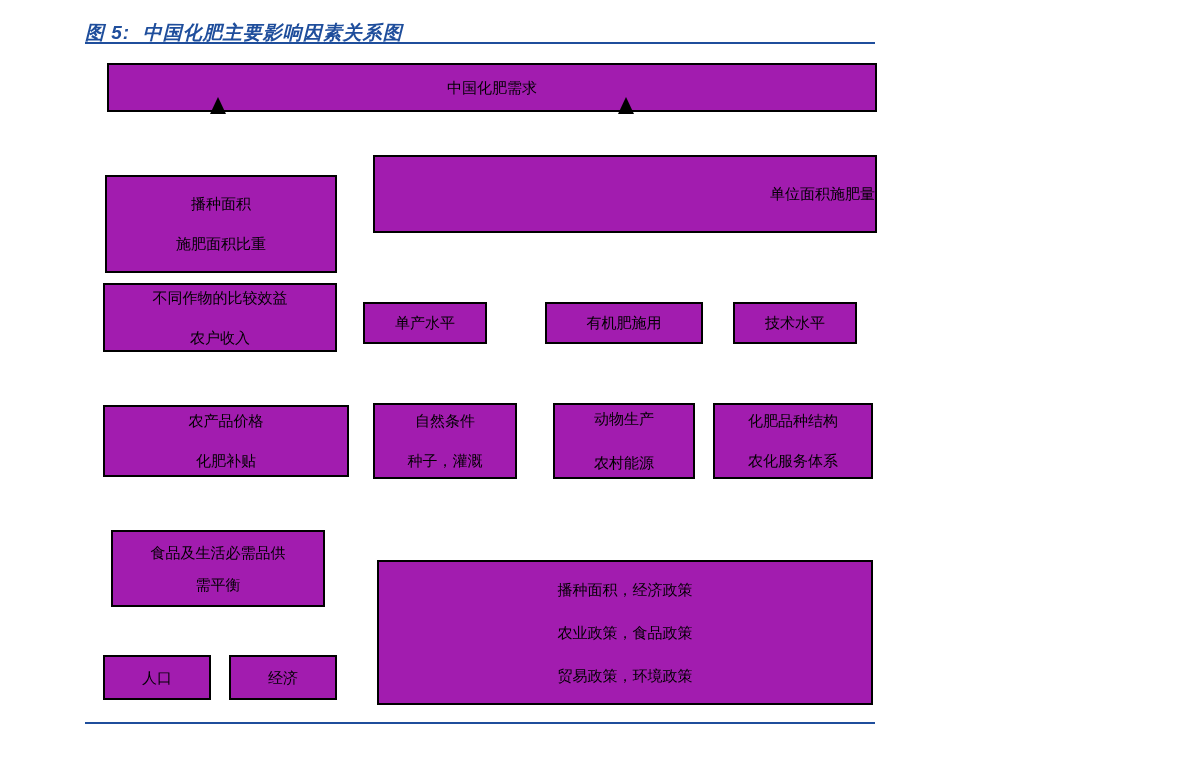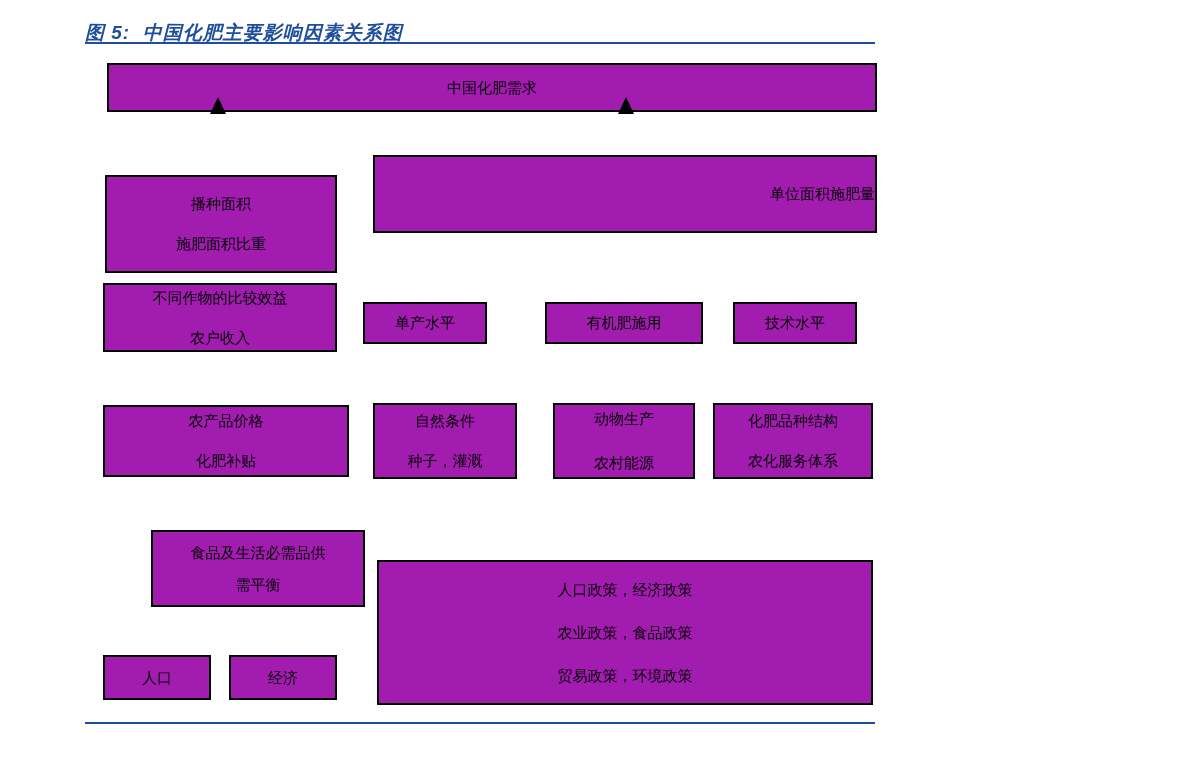--- a/index.html
+++ b/index.html
@@ -40,21 +40,21 @@
     flex-direction: column;
     align-items: center;
     justify-content: center;
     text-align: center;
     font-size: 15px;
     color: #000000;
   }
   .box .line { line-height: 16px; white-space: nowrap; }
 
   .gap-lg { gap: 24px; }
-  .gap-sm { gap: 16px; margin-left: 40px; }
+  .gap-sm { gap: 16px; }
   .gap-xl { gap: 27px; }
 
   .arrow-up {
     position: absolute;
     width: 0;
     height: 0;
     border-left: 8px solid transparent;
     border-right: 8px solid transparent;
     border-bottom: 17px solid #000000;
   }
@@ -119,21 +119,21 @@
     <div class="line">化肥品种结构</div>
     <div class="line">农化服务体系</div>
   </div>
 
   <div class="box gap-sm" style="left:111px; top:530px; width:214px; height:77px;">
     <div class="line">食品及生活必需品供</div>
     <div class="line">需平衡</div>
   </div>
 
   <div class="box gap-xl" style="left:377px; top:560px; width:496px; height:145px;">
-    <div class="line">人口政策，经济政策</div>
+    <div class="line">播种面积，经济政策</div>
     <div class="line">农业政策，食品政策</div>
     <div class="line">贸易政策，环境政策</div>
   </div>
 
   <div class="box" style="left:229px; top:655px; width:108px; height:45px;">
     <div class="line">经济</div>
   </div>
 
   <div class="box" style="left:103px; top:655px; width:108px; height:45px;">
     <div class="line">人口</div>

